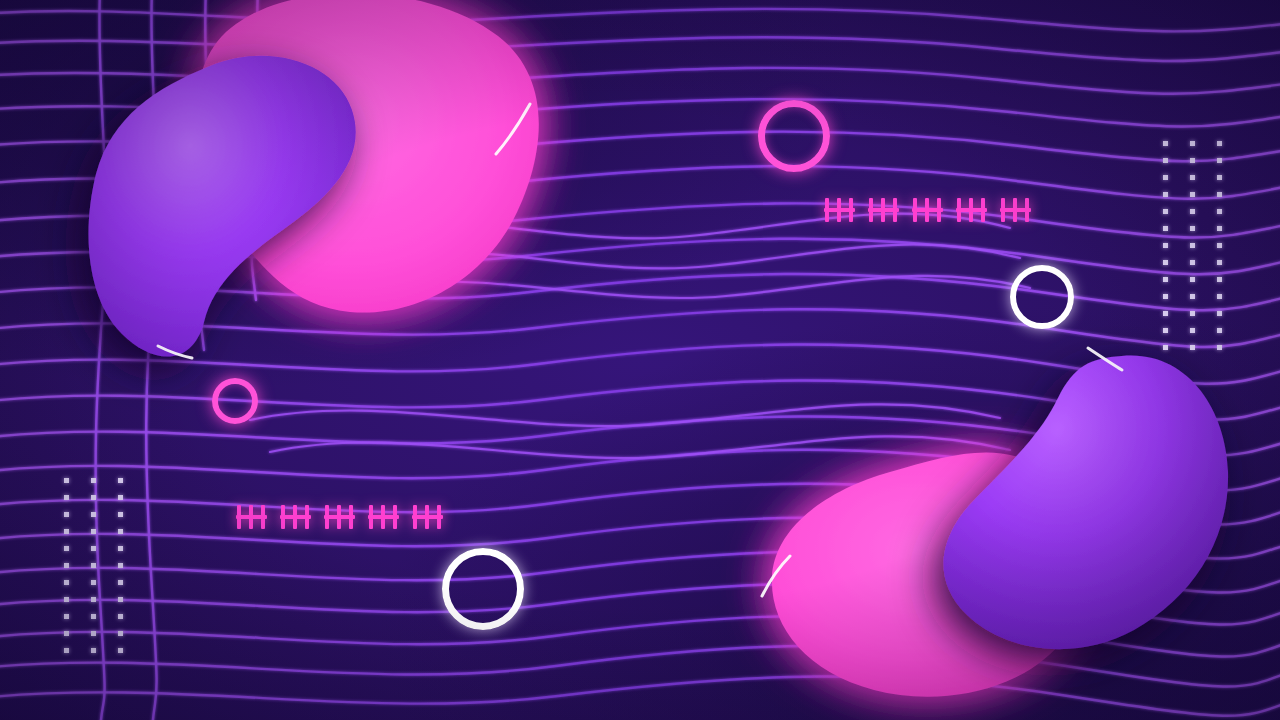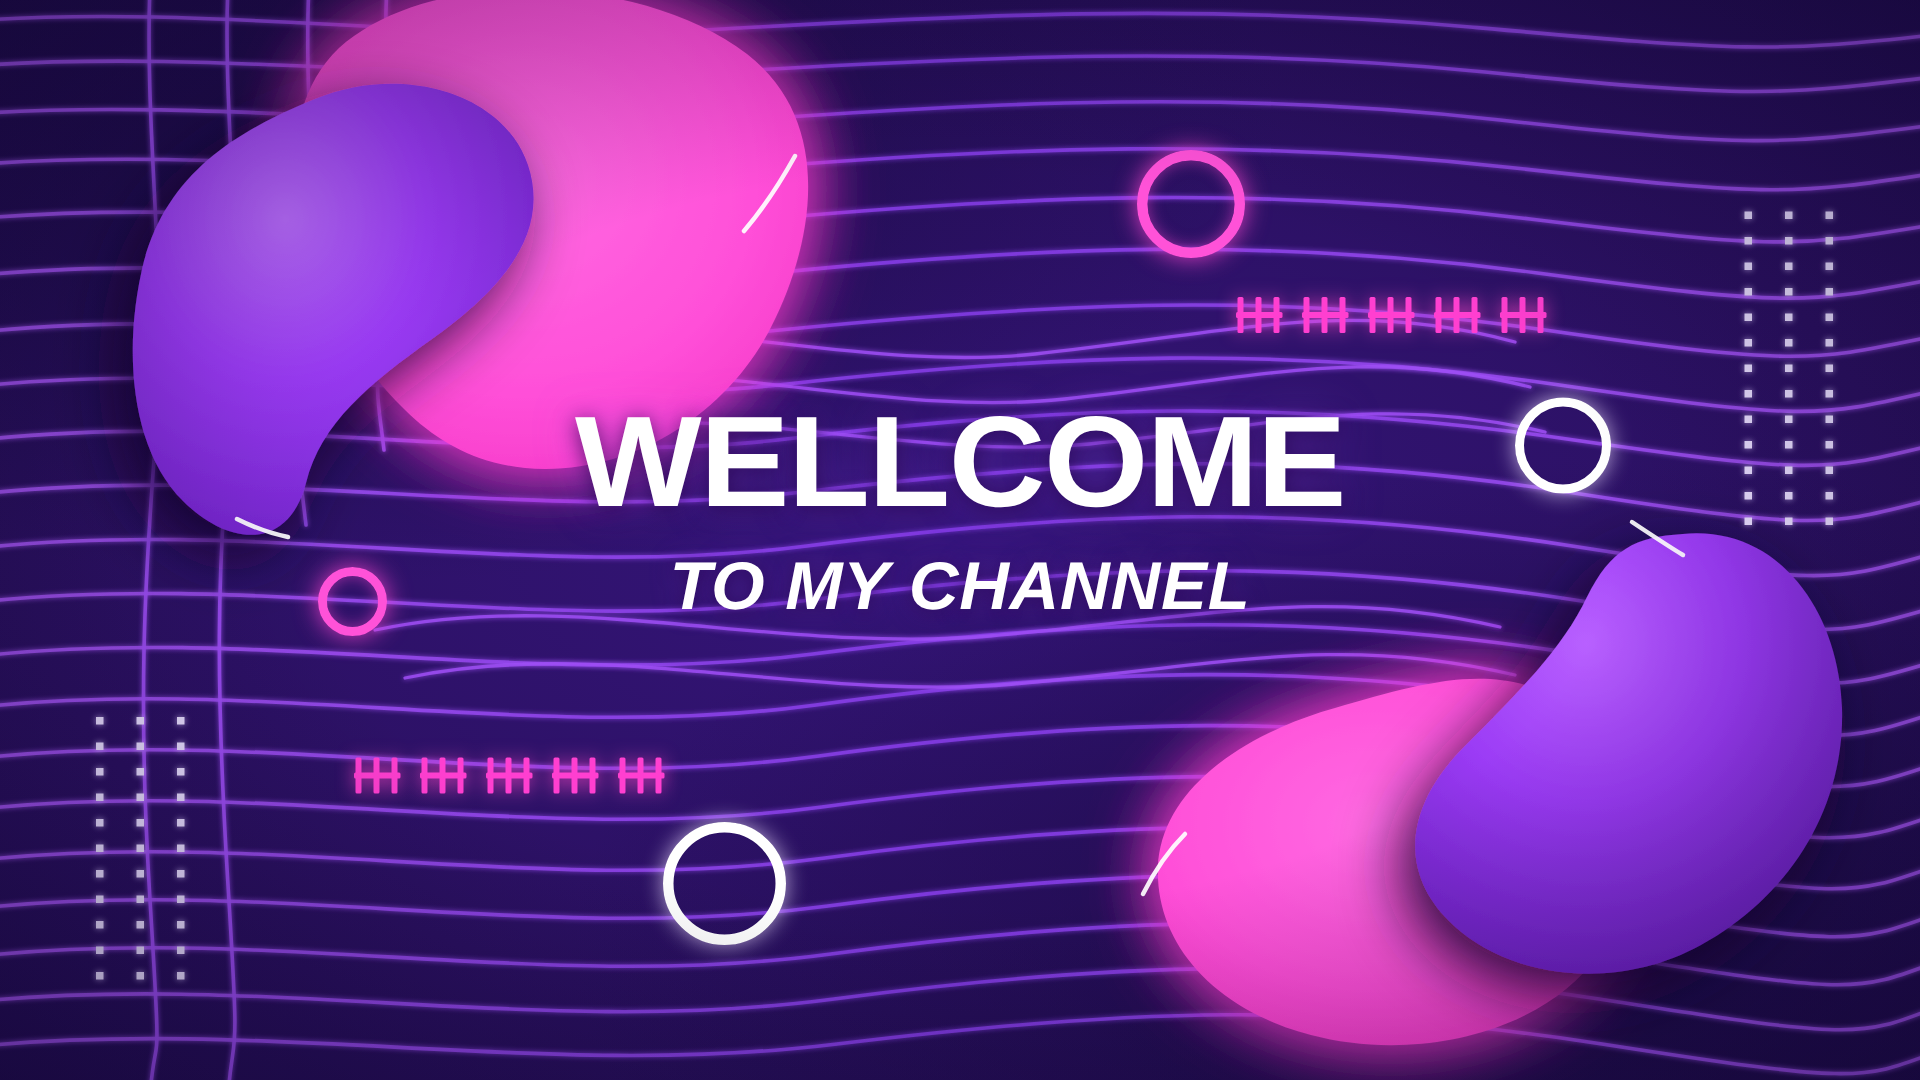--- a/index.html
+++ b/index.html
@@ -435,19 +435,15 @@
         <b></b>
         <b></b>
       </span>
   </div>
 
   <div class="ring pink" id="ring-pink-top"></div>
   <div class="ring pink" id="ring-pink-left"></div>
   <div class="ring white" id="ring-white-right"></div>
   <div class="ring white" id="ring-white-mid"></div>
 
-  <div class="text-block">
-    <h1 class="title">WELLCOME</h1>
-    <p class="subtitle">TO MY CHANNEL</p>
-  </div>
 
   <div class="bg-vignette"></div>
 </div>
 
 </body></html>

